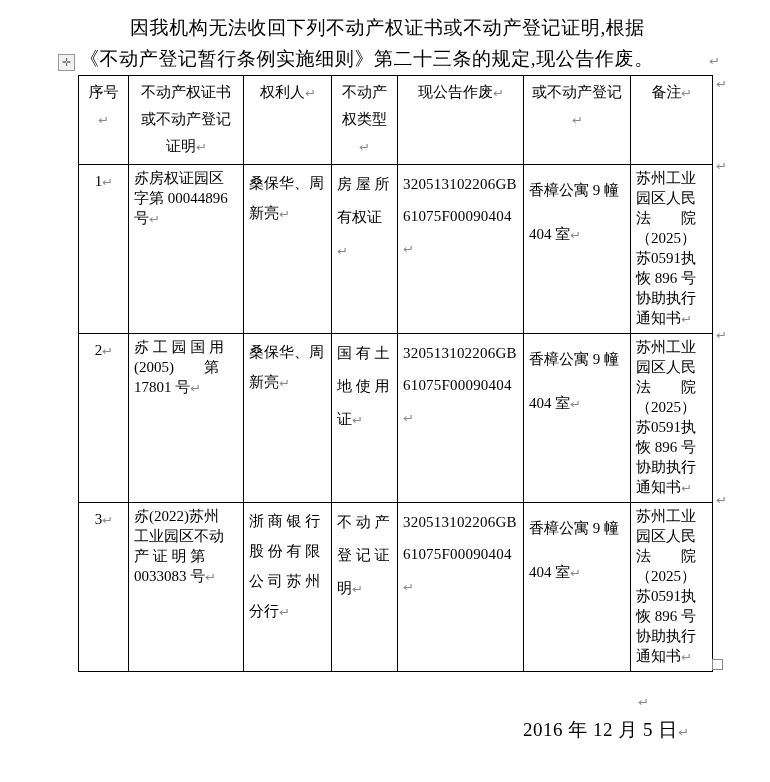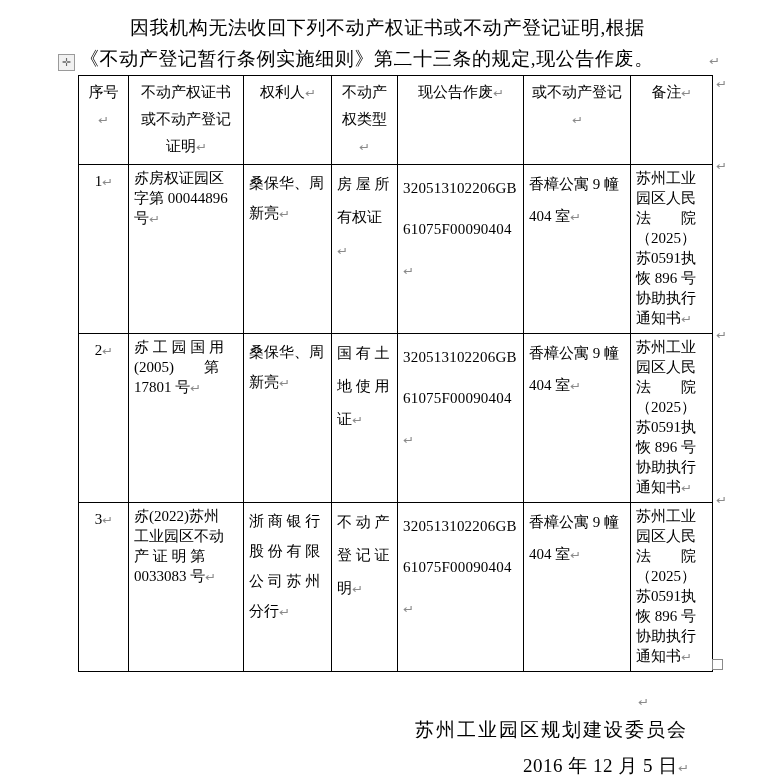--- a/index.html
+++ b/index.html
@@ -36,22 +36,22 @@
   th{text-align:center;line-height:27px;}
   td{text-align:left;line-height:27px;}
   tr.hdr{height:82px;}
   tr.r1{height:169px;}
   tr.r2{height:164px;}
   tr.r3{height:166px;}
   td.c1{text-align:center;}
   td.c2{line-height:20px;border-radius:27px;}
   td.c3{line-height:30px;}
   td.c4{line-height:33px;margin-top:42px;}
-  td.c5{line-height:41px;letter-spacing:0.2px;}
-  td.c6{line-height:32px;}
+  td.c5{line-height:32px;letter-spacing:0.2px;}
+  td.c6{line-height:44px;}
   td.c7{line-height:20px;}
   
   .rowmark{position:absolute;left:638px;}
   .rowmark.m0{top:3px;}
   .rowmark.m1{top:85px;}
   .rowmark.m2{top:254px;}
   .rowmark.m3{top:419px;}
   
   .resize-handle{
     position:absolute;left:634px;top:584px;width:9px;height:9px;
@@ -181,15 +181,14 @@
   <span class="pmark rowmark m1">↵</span>
   <span class="pmark rowmark m2">↵</span>
   <span class="pmark rowmark m3">↵</span>
 
   <div class="resize-handle"></div>
 </div>
 
 <span class="pmark solo-mark">↵</span>
 
 <div class="sign">
-  <div class="org">苏州工业园区规划建设委员会</div>
   <div class="date"><span>2016 年 12 月 5 日</span><span class="pmark">↵</span></div>
 </div>
 
 </body></html>

